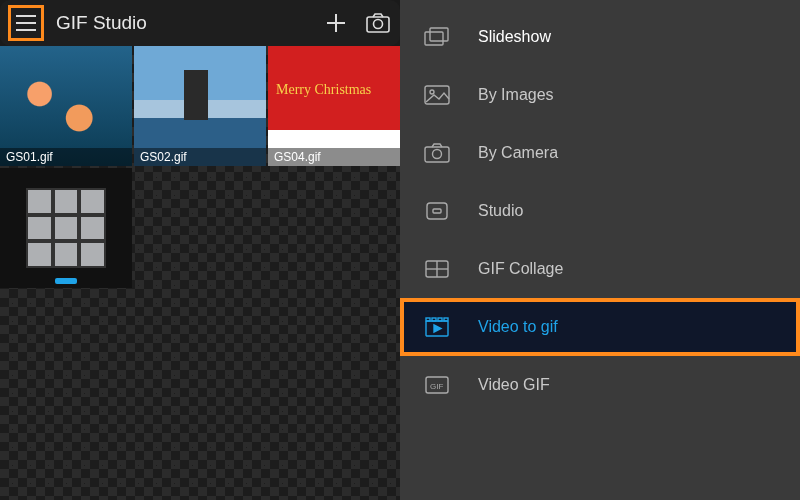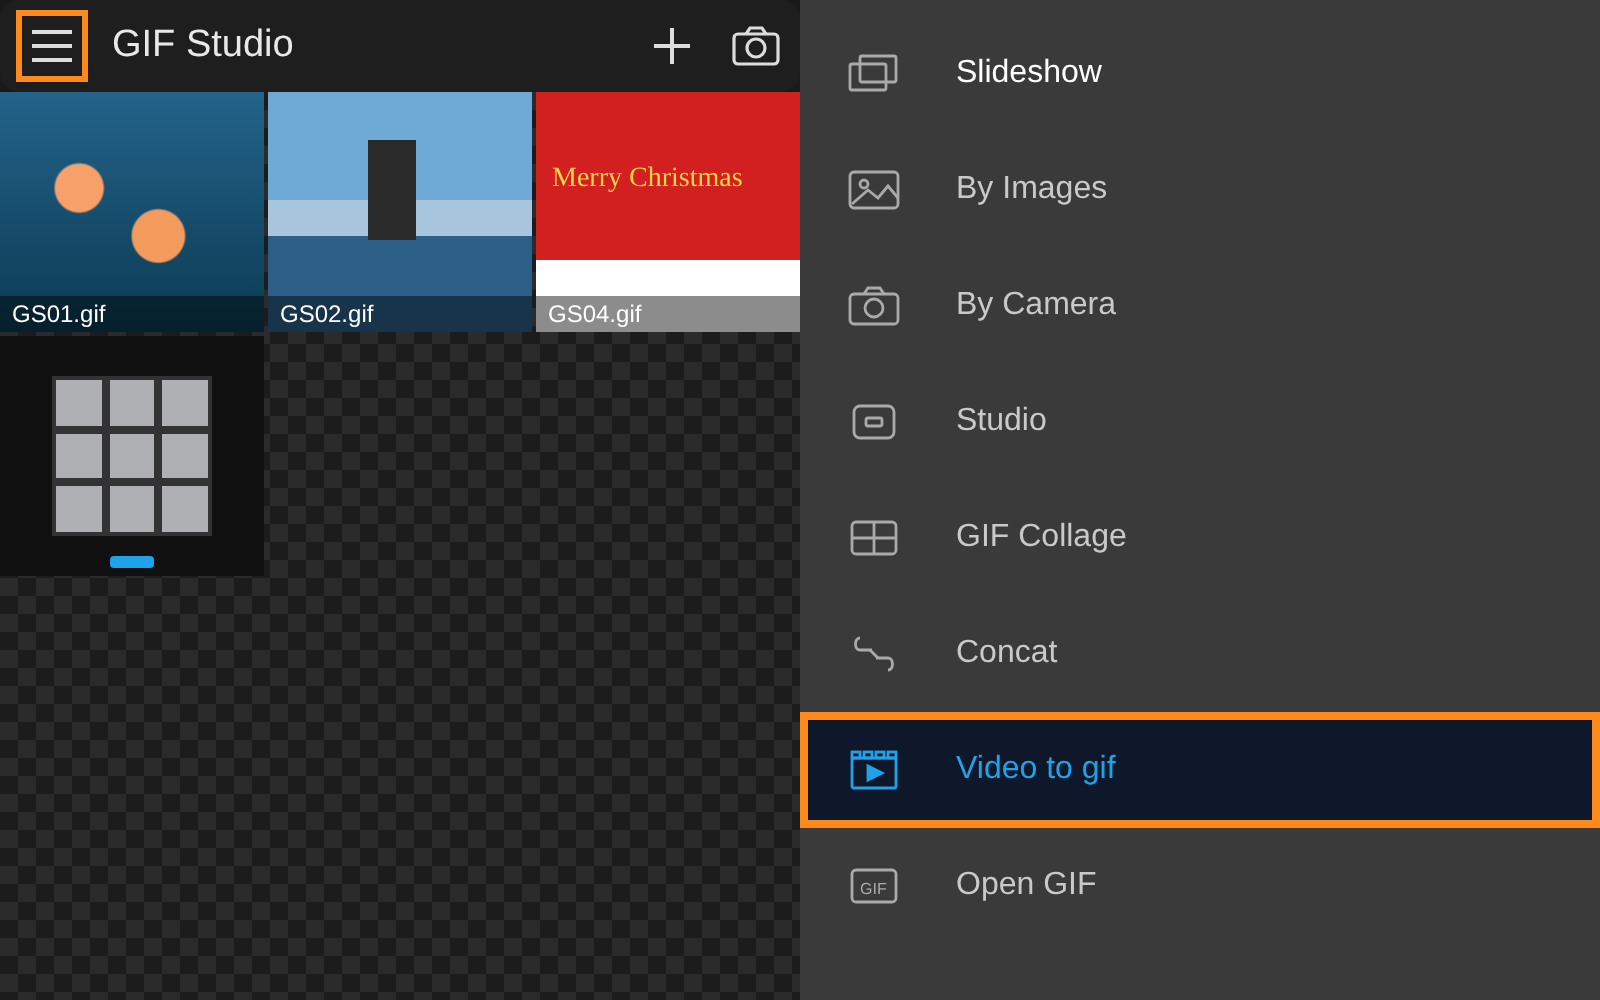--- a/index.html
+++ b/index.html
@@ -238,30 +238,20 @@
     <span class="m-icon">
       <svg width="26" height="20" viewBox="0 0 26 20">
           <rect x="2" y="2" width="22" height="16" rx="2"></rect>
           <line x1="13" y1="2" x2="13" y2="18"></line>
           <line x1="2" y1="10" x2="24" y2="10"></line>
         </svg>
     </span>
     <span>GIF Collage</span>
   </div>
 
-  <div class="menu-item">
-    <span class="m-icon">
-      <svg width="26" height="22" viewBox="0 0 26 22">
-          <path d="M6 3 C3 3 3 9 6 9 L12 9"></path>
-          <path d="M20 19 C23 19 23 13 20 13 L14 13"></path>
-          <line x1="11" y1="9" x2="15" y2="13"></line>
-        </svg>
-    </span>
-    <span>Concat</span>
-  </div>
 
   <div class="menu-item selected">
     <span class="m-icon">
       <svg width="26" height="20" viewBox="0 0 26 20">
           <rect x="2" y="4" width="22" height="15" rx="1"></rect>
           <rect x="2" y="1" width="4" height="3"></rect>
           <rect x="8" y="1" width="4" height="3"></rect>
           <rect x="14" y="1" width="4" height="3"></rect>
           <rect x="20" y="1" width="4" height="3"></rect>
           <polygon points="10,8 10,15 17,11.5" fill="currentColor"></polygon>
@@ -270,16 +260,16 @@
     <span>Video to gif</span>
   </div>
 
   <div class="menu-item">
     <span class="m-icon">
       <svg width="26" height="20" viewBox="0 0 26 20">
           <rect x="2" y="2" width="22" height="16" rx="2"></rect>
           <text x="6" y="14" font-size="8" fill="currentColor" stroke="none">GIF</text>
         </svg>
     </span>
-    <span>Open GIF</span>
+    <span>Video GIF</span>
   </div>
 
 </div>
 
 </body></html>

